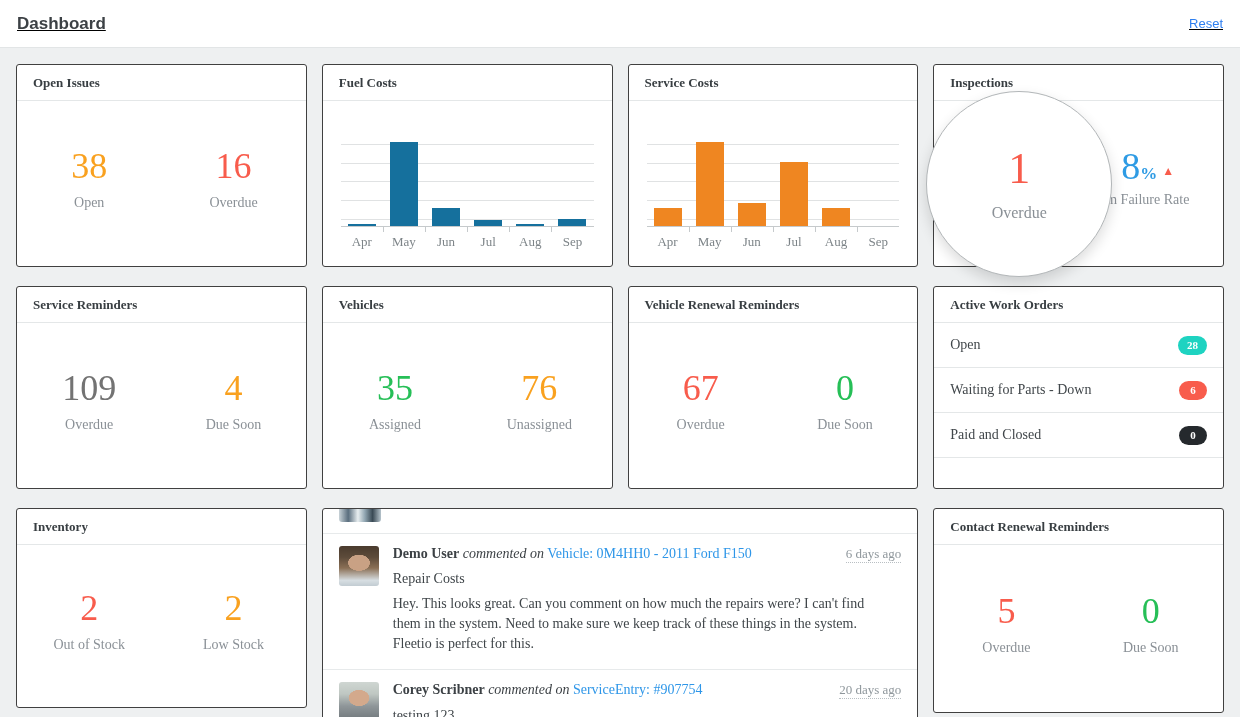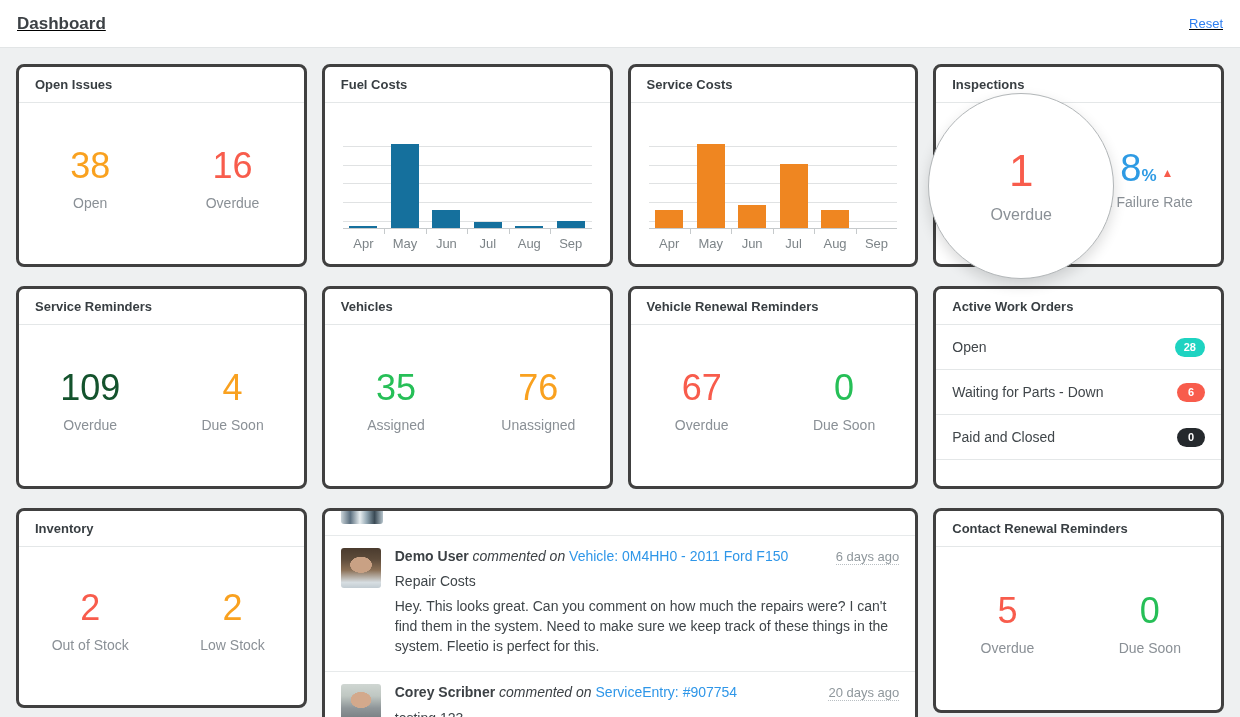--- a/index.html
+++ b/index.html
@@ -9,21 +9,21 @@
 
   
   .topbar { height:48px; background:#ffffff; border-bottom:1px solid #e2e5e6;
             display:flex; align-items:center; justify-content:space-between; padding:0 17px;text-decoration:underline; }
   .topbar h1 { font-size:17px; font-weight:bold; color:#3c4145; }
   .reset { font-size:13px; color:#2e7ff0; text-decoration:none; cursor:pointer; }
 
   
   .grid { padding:16px; display:grid; grid-template-columns:repeat(4,1fr);
           column-gap:15px; row-gap:19px; align-items:start; }
-  .card { background:#fff; border:3px solid #404040; border-radius:8px; position:relative; }
+  .card { background:#fff; border:1px solid #404040; border-radius:3px; position:relative;font-family:Liberation Serif, serif; }
   .card.h1 { height:203px; }
   .card-hd { padding:0 16px; height:36px; display:flex; align-items:center;
              border-bottom:1px solid #e4e7e8; font-size:13px; font-weight:bold; color:#383e42; }
 
   
   .stat-row { display:flex; height:calc(100% - 37px); align-items:center; }
   .stat { flex:1; text-align:center; padding-bottom:8px; }
   .stat .num { font-size:36px; line-height:1; }
   .stat .lbl { margin-top:11px; font-size:14px; color:#8a9096; }
 
@@ -182,21 +182,21 @@
       <div class="loupe">
         <div class="num" style="color: rgb(248, 92, 76);">1</div>
         <div class="lbl">Overdue</div>
       </div>
     </div>
 
     <div class="card h1">
       <div class="card-hd">Service Reminders</div>
       <div class="stat-row">
         <div class="stat">
-          <div class="num" style="color: #14532d;">109</div>
+          <div class="num" style="color: #737373;">109</div>
           <div class="lbl">Overdue</div>
         </div>
         <div class="stat">
           <div class="num" style="color: rgb(249, 161, 31);">4</div>
           <div class="lbl">Due Soon</div>
         </div>
       </div>
     </div>
 
     <div class="card h1">

